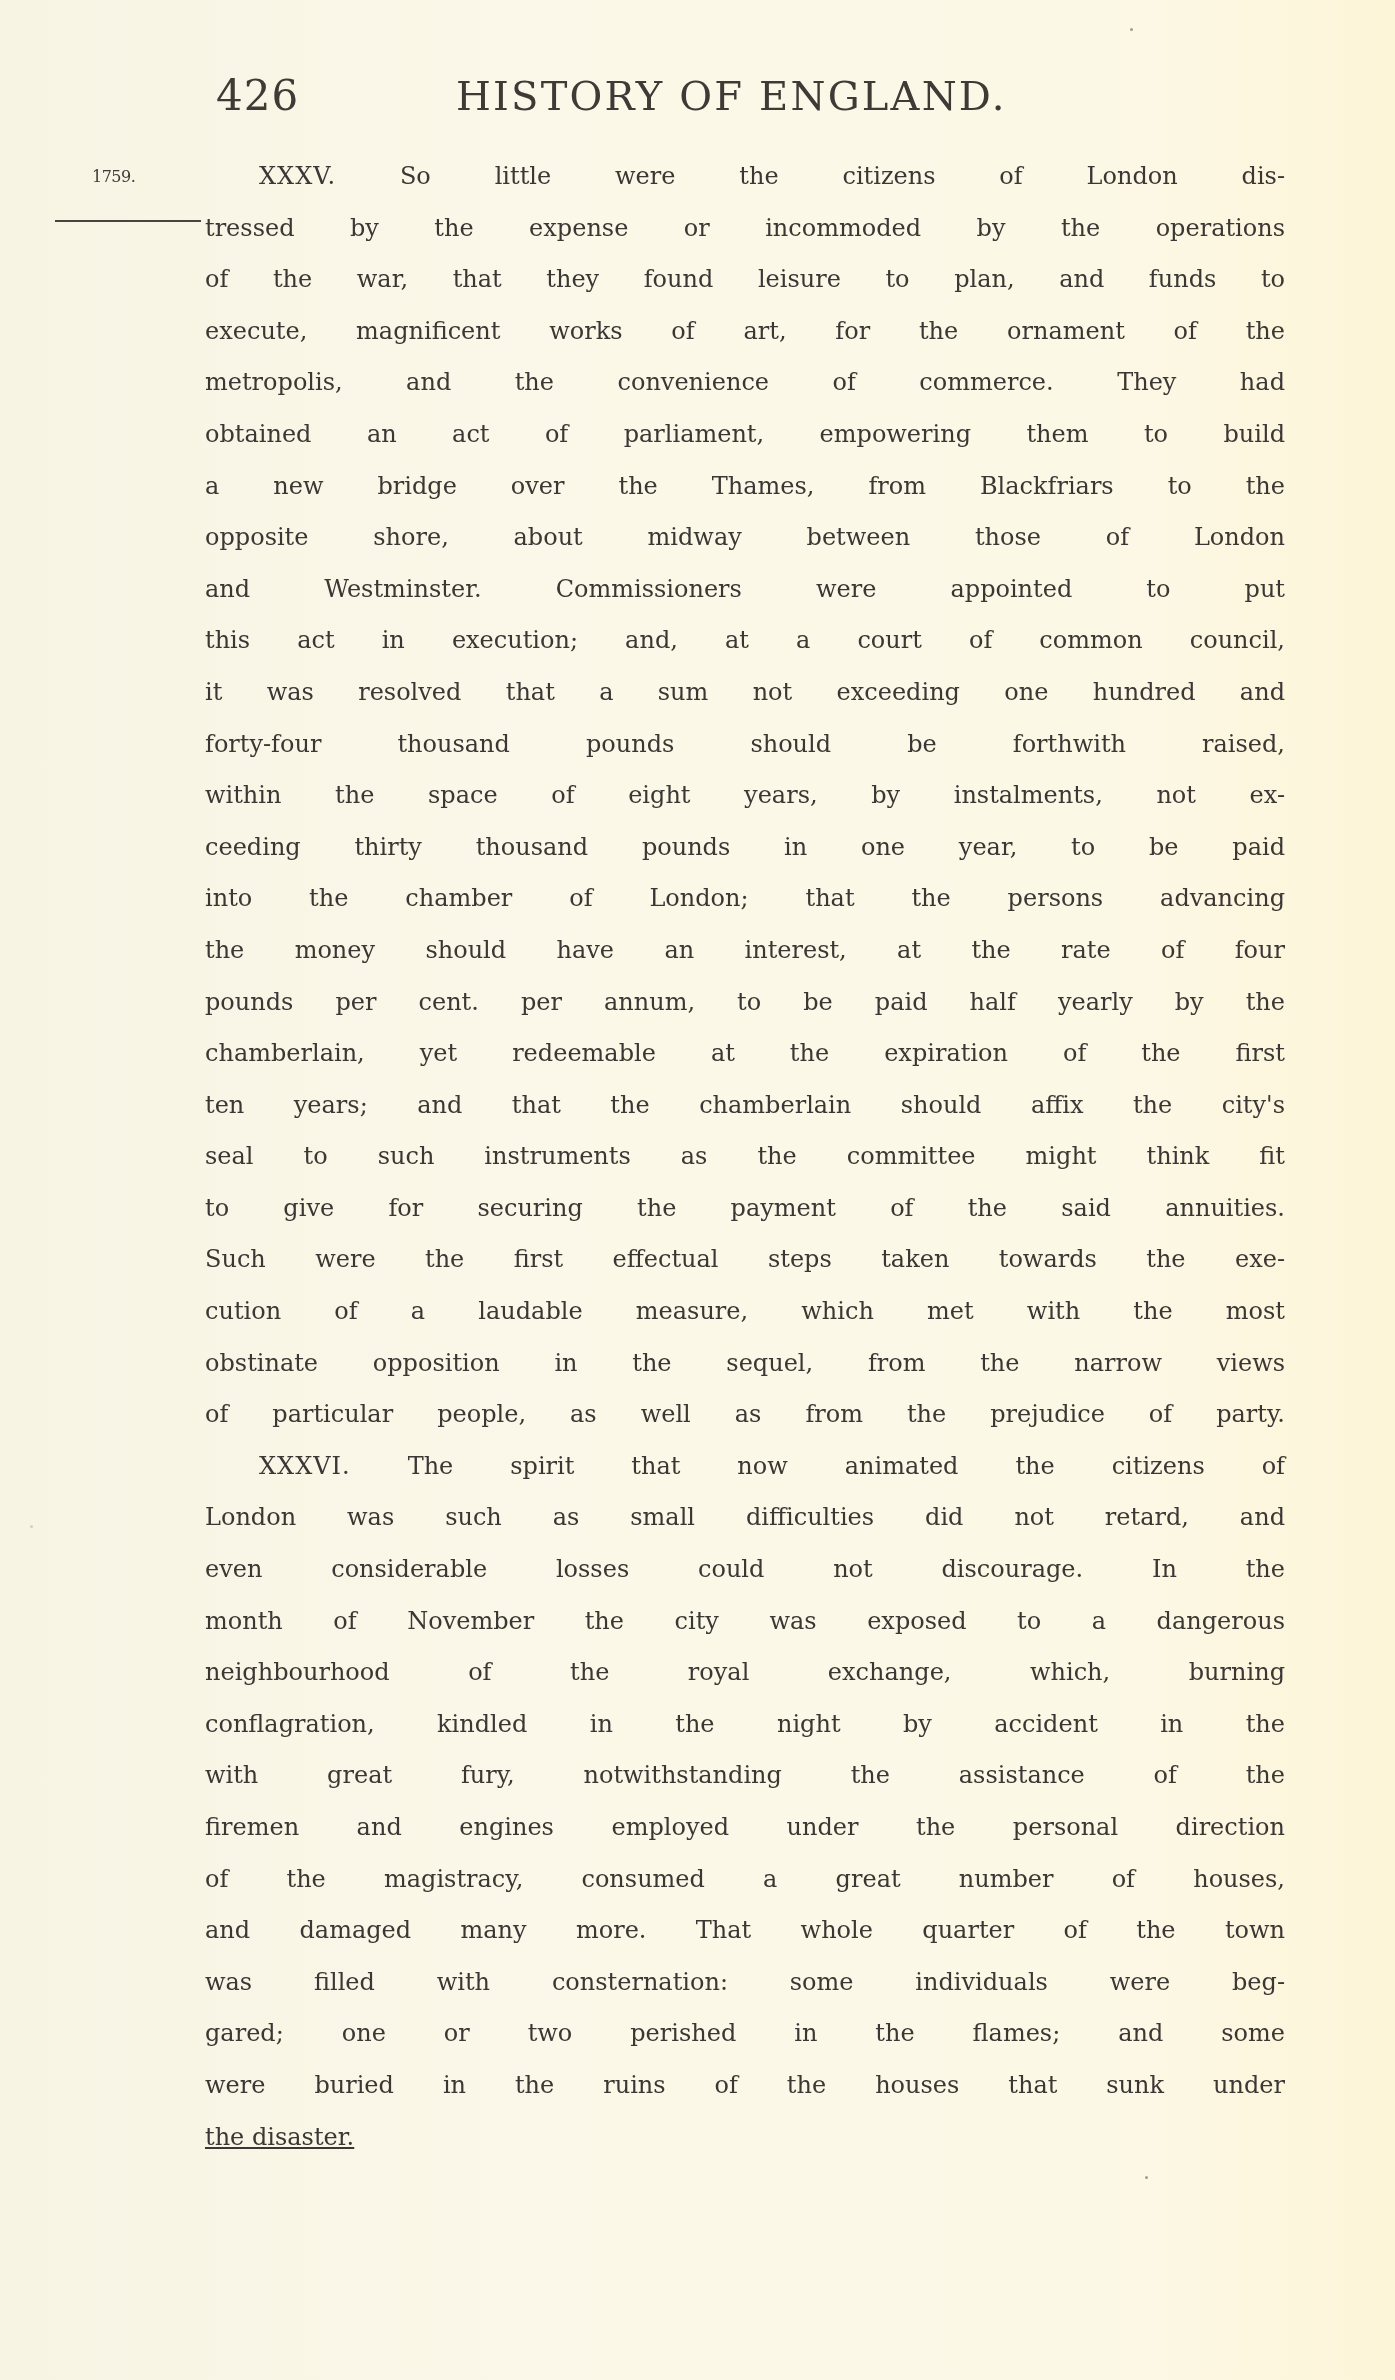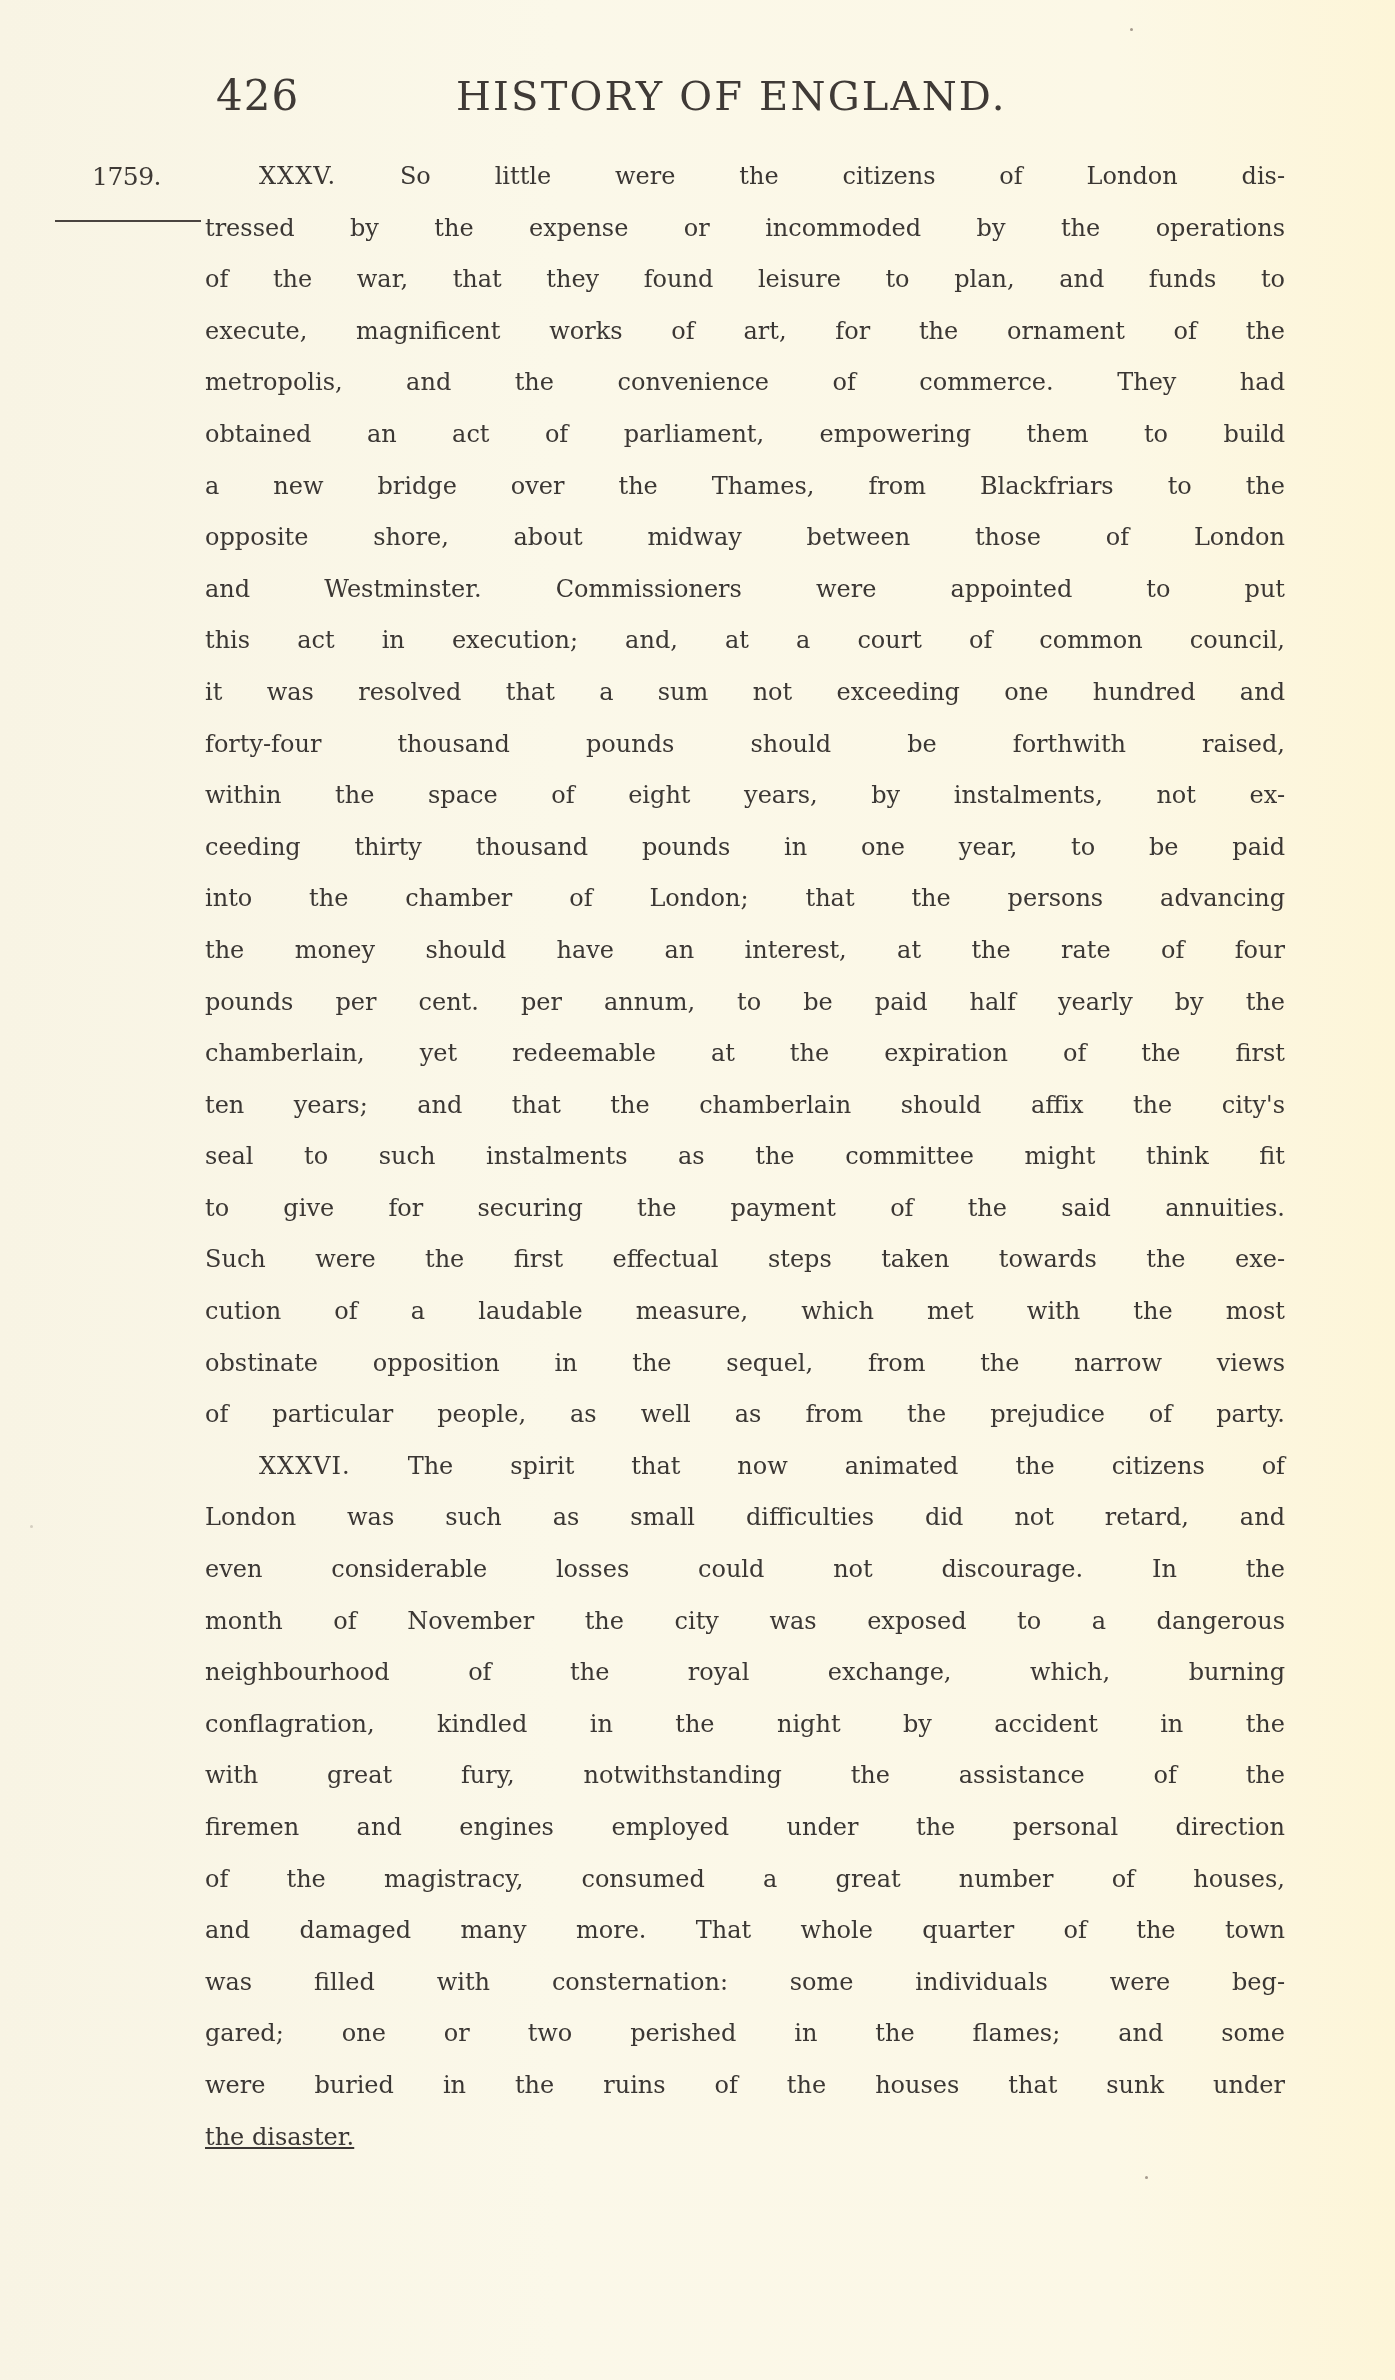--- a/index.html
+++ b/index.html
@@ -44,21 +44,21 @@
       font-size: 40px;
       line-height: 60px;
       letter-spacing: 2.2px;
       color: #3f3a36;
       white-space: nowrap;
     }
     .side-note {
       position: absolute;
       left: 92px;
       top: 160px;
-      font-size: 25px;
+      font-size: 16px;
       line-height: 34px;
       color: #3f3a36;
       letter-spacing: -0.5px;
     }
     .side-rule {
       position: absolute;
       left: 55px;
       top: 220px;
       width: 146px;
       height: 0;
@@ -127,21 +127,21 @@
       <span class="line">this act in execution; and, at a court of common council,</span>
       <span class="line">it was resolved that a sum not exceeding one hundred and</span>
       <span class="line">forty-four thousand pounds should be forthwith raised,</span>
       <span class="line">within the space of eight years, by instalments, not ex-</span>
       <span class="line">ceeding thirty thousand pounds in one year, to be paid</span>
       <span class="line">into the chamber of London; that the persons advancing</span>
       <span class="line">the money should have an interest, at the rate of four</span>
       <span class="line">pounds per cent. per annum, to be paid half yearly by the</span>
       <span class="line">chamberlain, yet redeemable at the expiration of the first</span>
       <span class="line">ten years; and that the chamberlain should affix the city's</span>
-      <span class="line">seal to such instalments as the committee might think fit</span>
+      <span class="line">seal to such instruments as the committee might think fit</span>
       <span class="line">to give for securing the payment of the said annuities.</span>
       <span class="line">Such were the first effectual steps taken towards the exe-</span>
       <span class="line">cution of a laudable measure, which met with the most</span>
       <span class="line">obstinate opposition in the sequel, from the narrow views</span>
       <span class="line">of particular people, as well as from the prejudice of party.</span>
     </div>
 
     <div>
       <span class="line indent"><span class="section-numeral">XXXVI.</span> <span>The spirit that now animated the citizens of</span></span>
       <span class="line">London was such as small difficulties did not retard, and</span>

